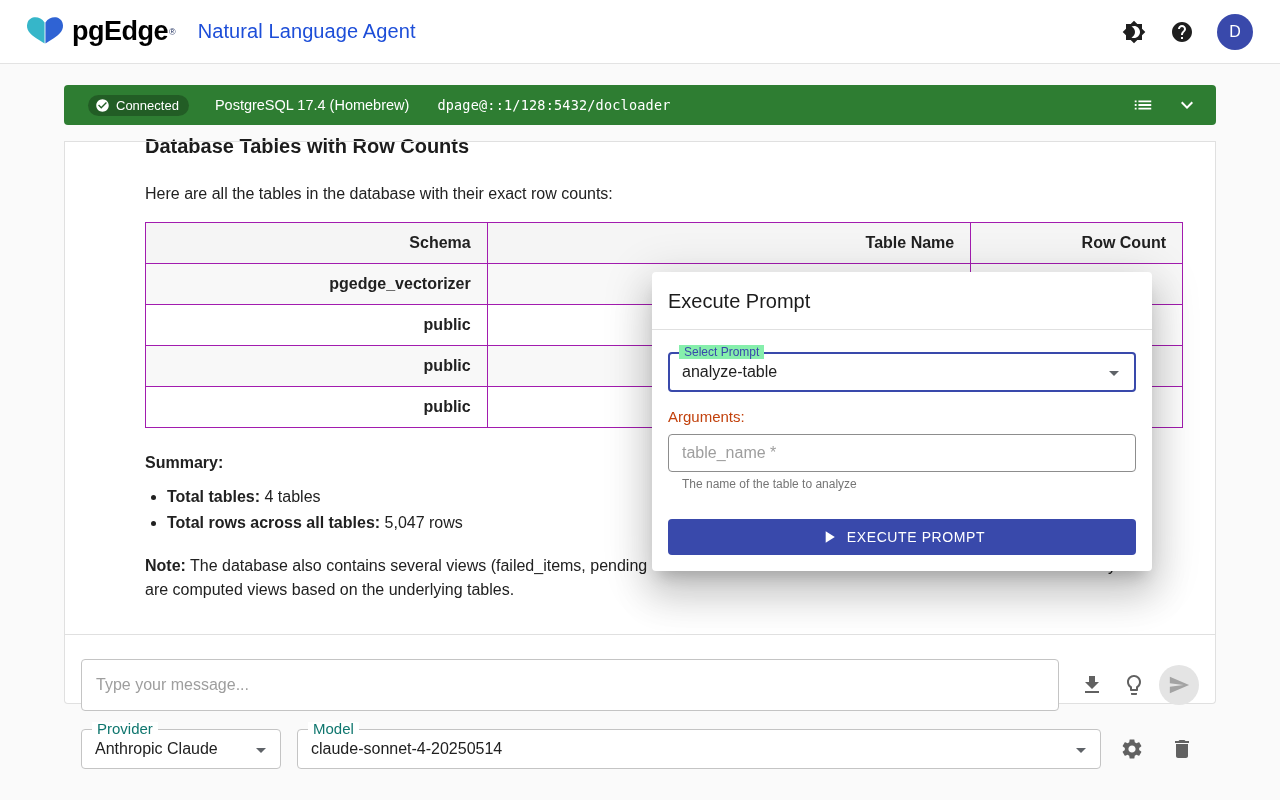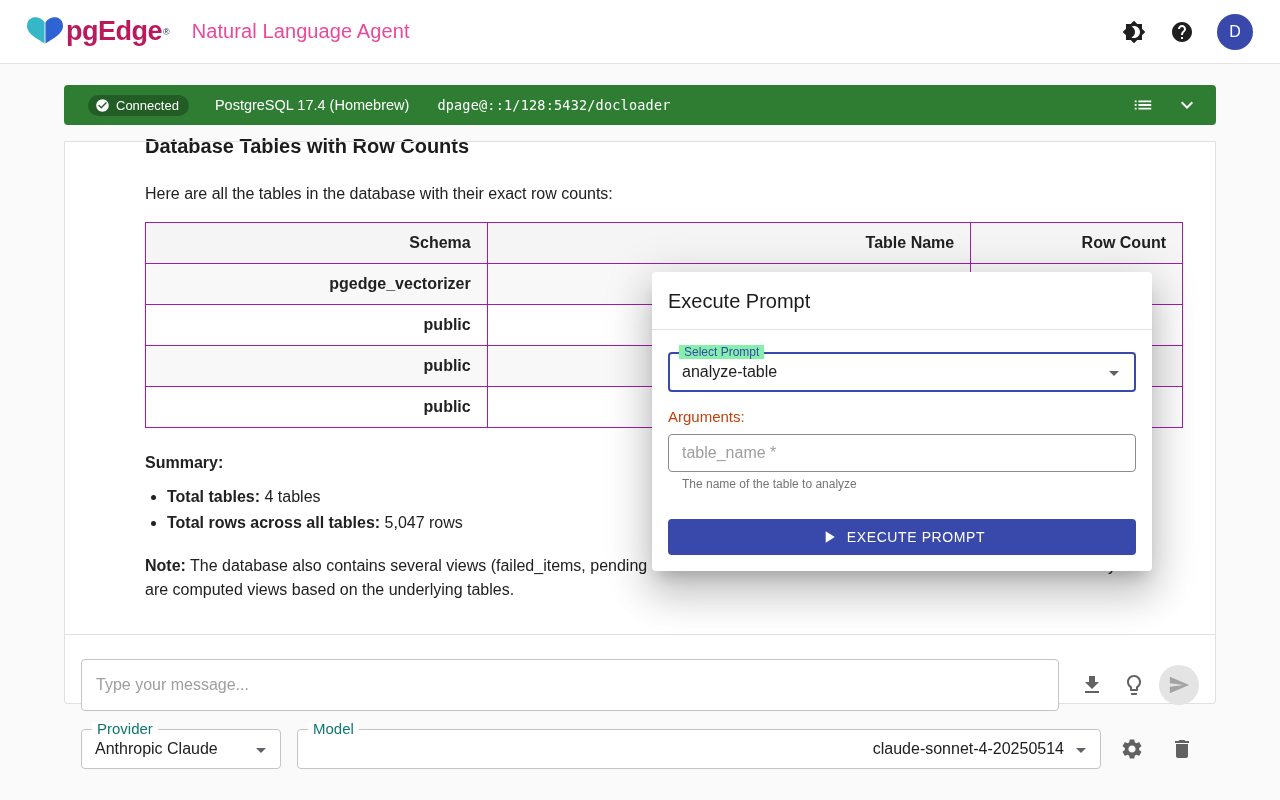--- a/index.html
+++ b/index.html
@@ -13,23 +13,23 @@
   }
   svg { display:block; }
 
   
   .appbar {
     position:absolute; left:0; top:0; width:1280px; height:64px;
     background:#ffffff; border-bottom:1px solid #e3e3e3;
     display:flex; align-items:center; z-index:4;
   }
   .logo-group { display:flex; align-items:center; margin-left:24px; }
-  .logo-word { font-size:27px; font-weight:700; color:#be185d; letter-spacing:-0.5px; margin-left:0; }
+  .logo-word { font-size:27px; font-weight:700; color:#000000; letter-spacing:-0.5px; margin-left:6px; }
   .logo-reg { font-size:9px; color:#1d2e5e; vertical-align:super; margin-left:1px; }
-  .app-title { font-size:20px; color:#ec4899; margin-left:22px; letter-spacing:0.1px; }
+  .app-title { font-size:20px; color:#1d4ed8; margin-left:22px; letter-spacing:0.1px; }
   .appbar-right { position:absolute; right:27px; top:0; height:64px; display:flex; align-items:center; gap:22px; }
   .icon-btn { width:26px; height:26px; display:flex; align-items:center; justify-content:center; cursor:pointer; background:none; border:none; }
   .avatar {
     width:36px; height:36px; border-radius:50%; background:#3949ab; color:#fff;
     display:flex; align-items:center; justify-content:center; font-size:16px; cursor:pointer;
   }
 
   
   .connbar {
     position:absolute; left:64px; top:85px; width:1152px; height:40px;
@@ -97,21 +97,21 @@
     position:relative; height:40px; border:1px solid #c4c4c4; border-radius:4px;
     background:#fff; display:flex; align-items:center; cursor:pointer;
   }
   .outlined-select .notch-label {
     position:absolute; top:-8px; left:10px; background:#fff; padding:0 5px;
     font-size:15px; color:#0f766e; line-height:14px;
   }
   .outlined-select .value { font-size:16px; padding-left:13px; padding-right:36px; white-space:nowrap; overflow:hidden; }
   .outlined-select .arrow { position:absolute; right:7px; top:8px; }
   .provider-select { width:200px; }
-  .model-select { width:804px; margin-left:16px;justify-content:flex-end; }
+  .model-select { width:804px; margin-left:16px; }
   .composer-row2 .icon-btn.settings { margin-left:18px; }
   .composer-row2 .icon-btn.trash { margin-left:24px; }
 
   
   .dialog {
     position:absolute; left:652px; top:272px; width:500px; z-index:20;
     background:#fff; border-radius:4px;
     box-shadow:0 11px 15px -7px rgba(0,0,0,.2), 0 24px 38px 3px rgba(0,0,0,.14), 0 9px 46px 8px rgba(0,0,0,.12);
   }
   .dialog-title { font-size:20px; font-weight:500; padding:18px 16px 16px 16px; color:#1c1c1c; }

